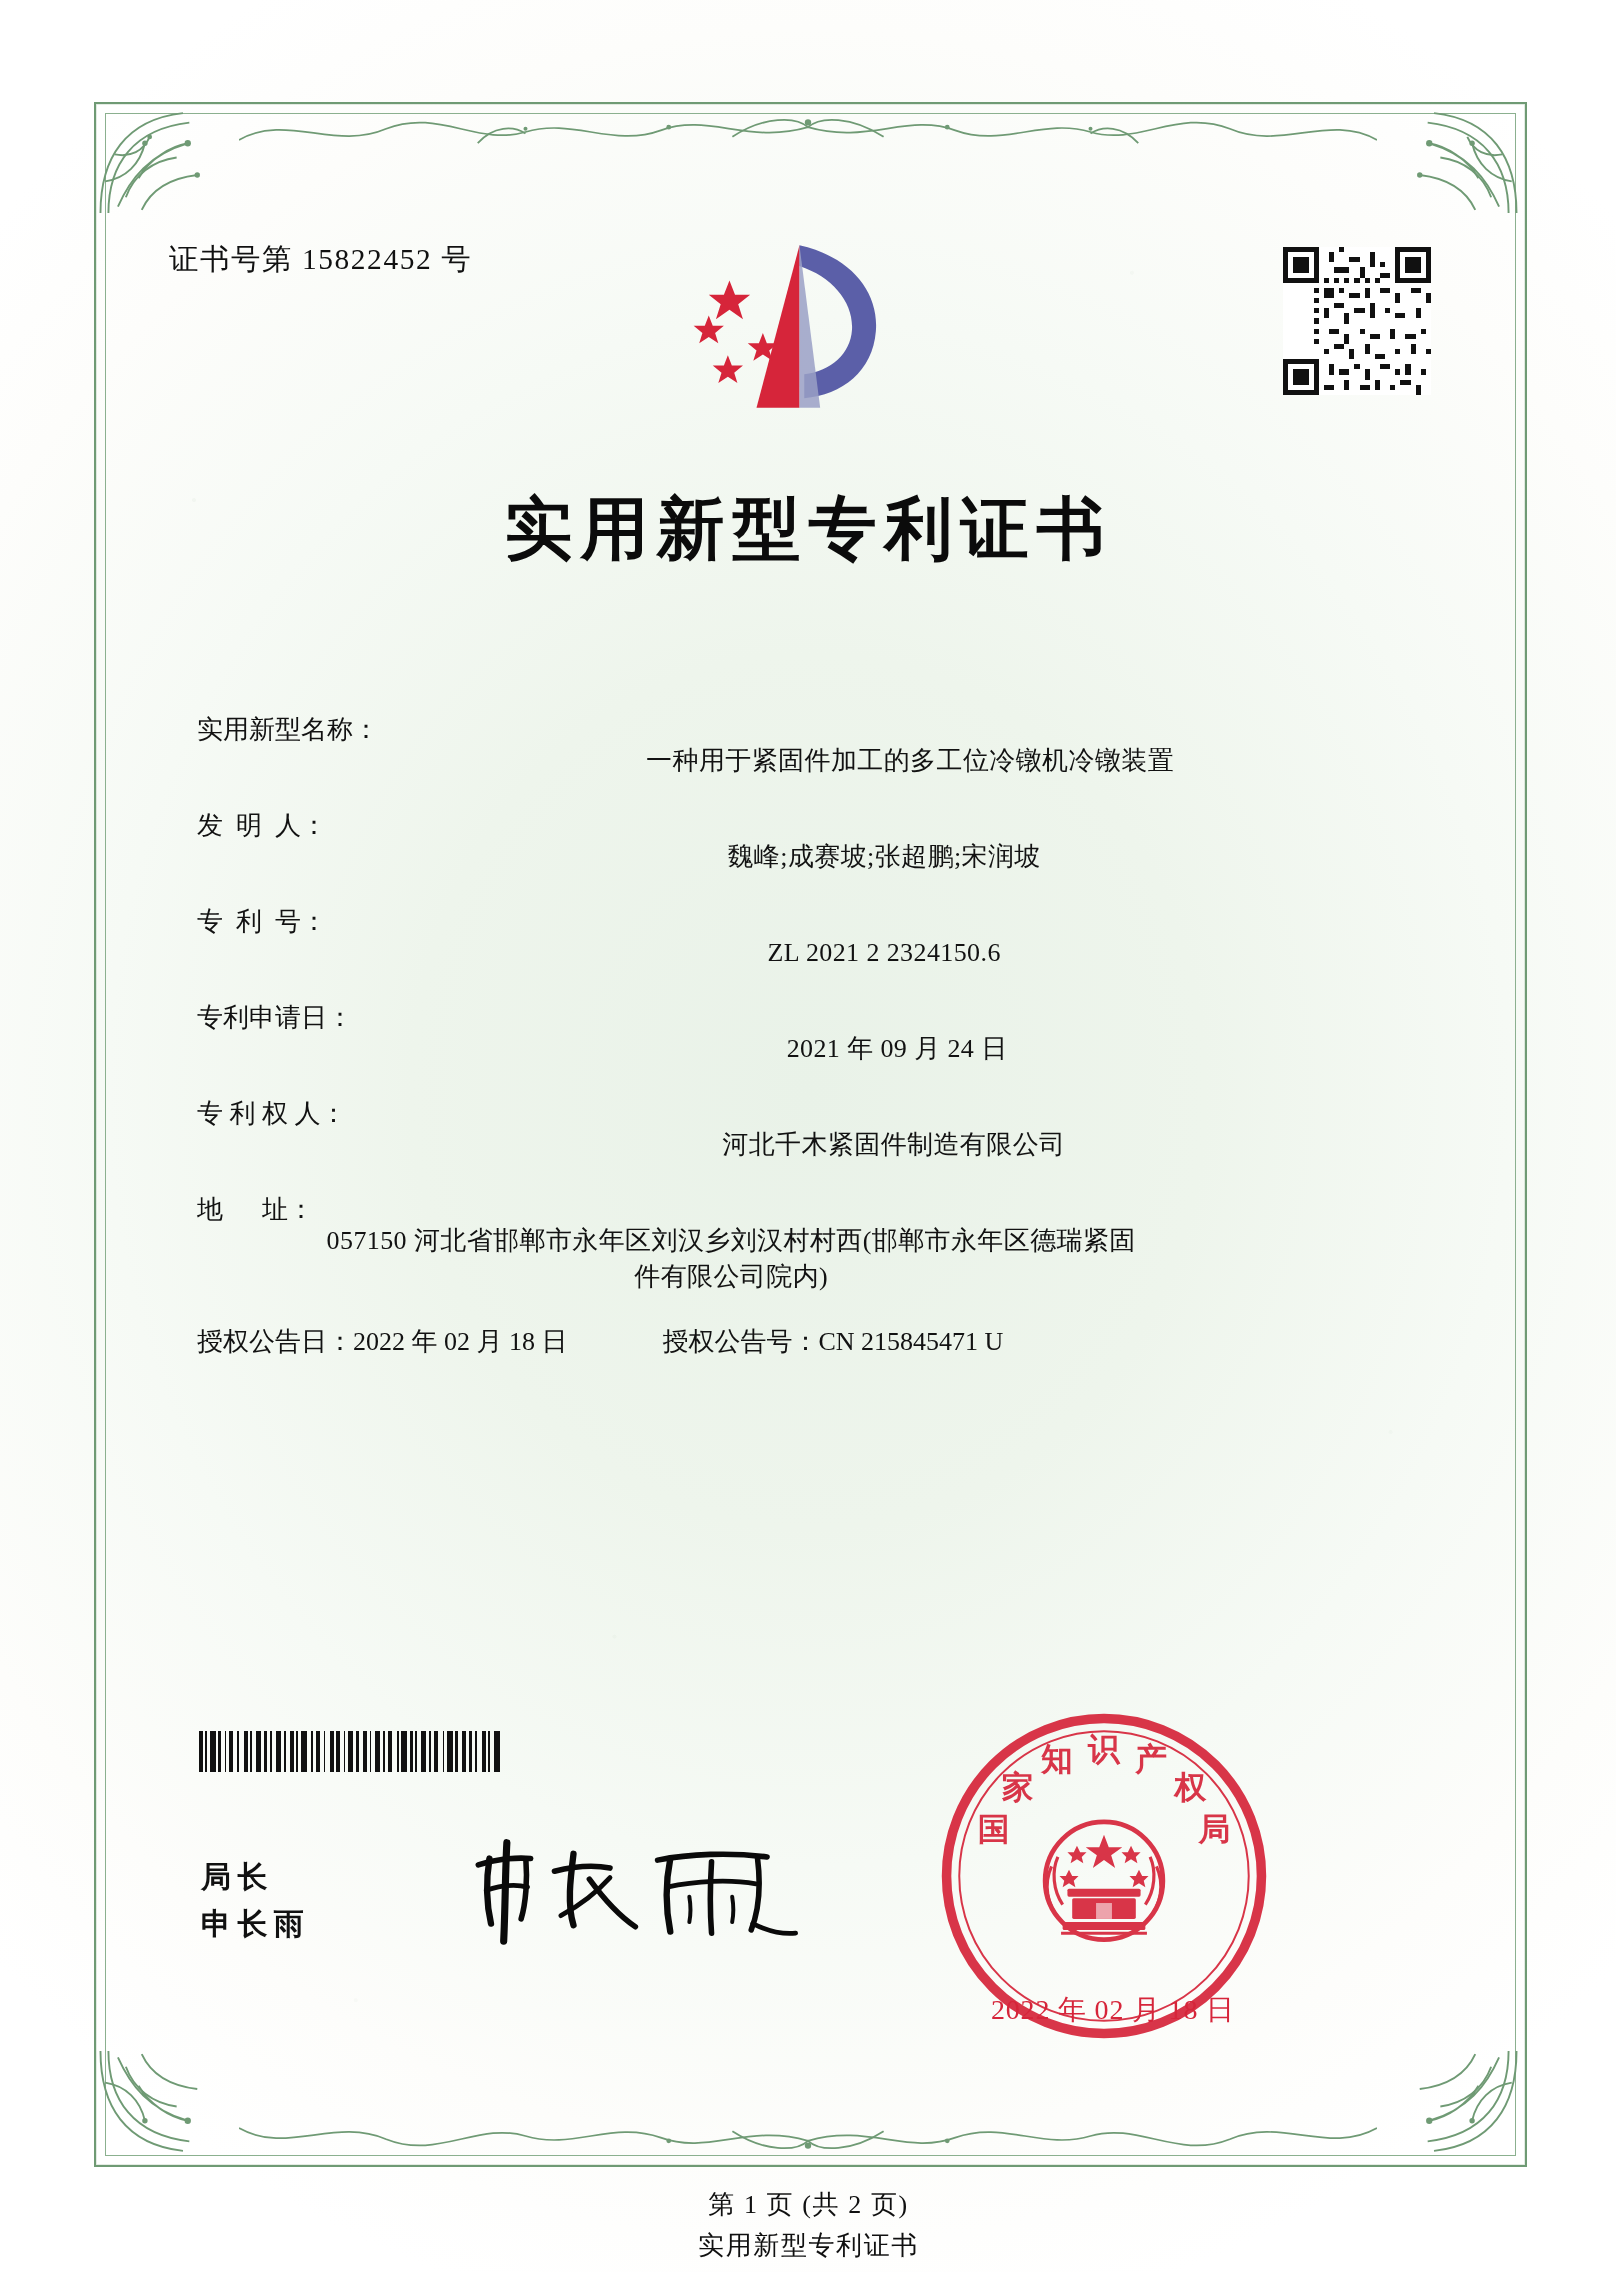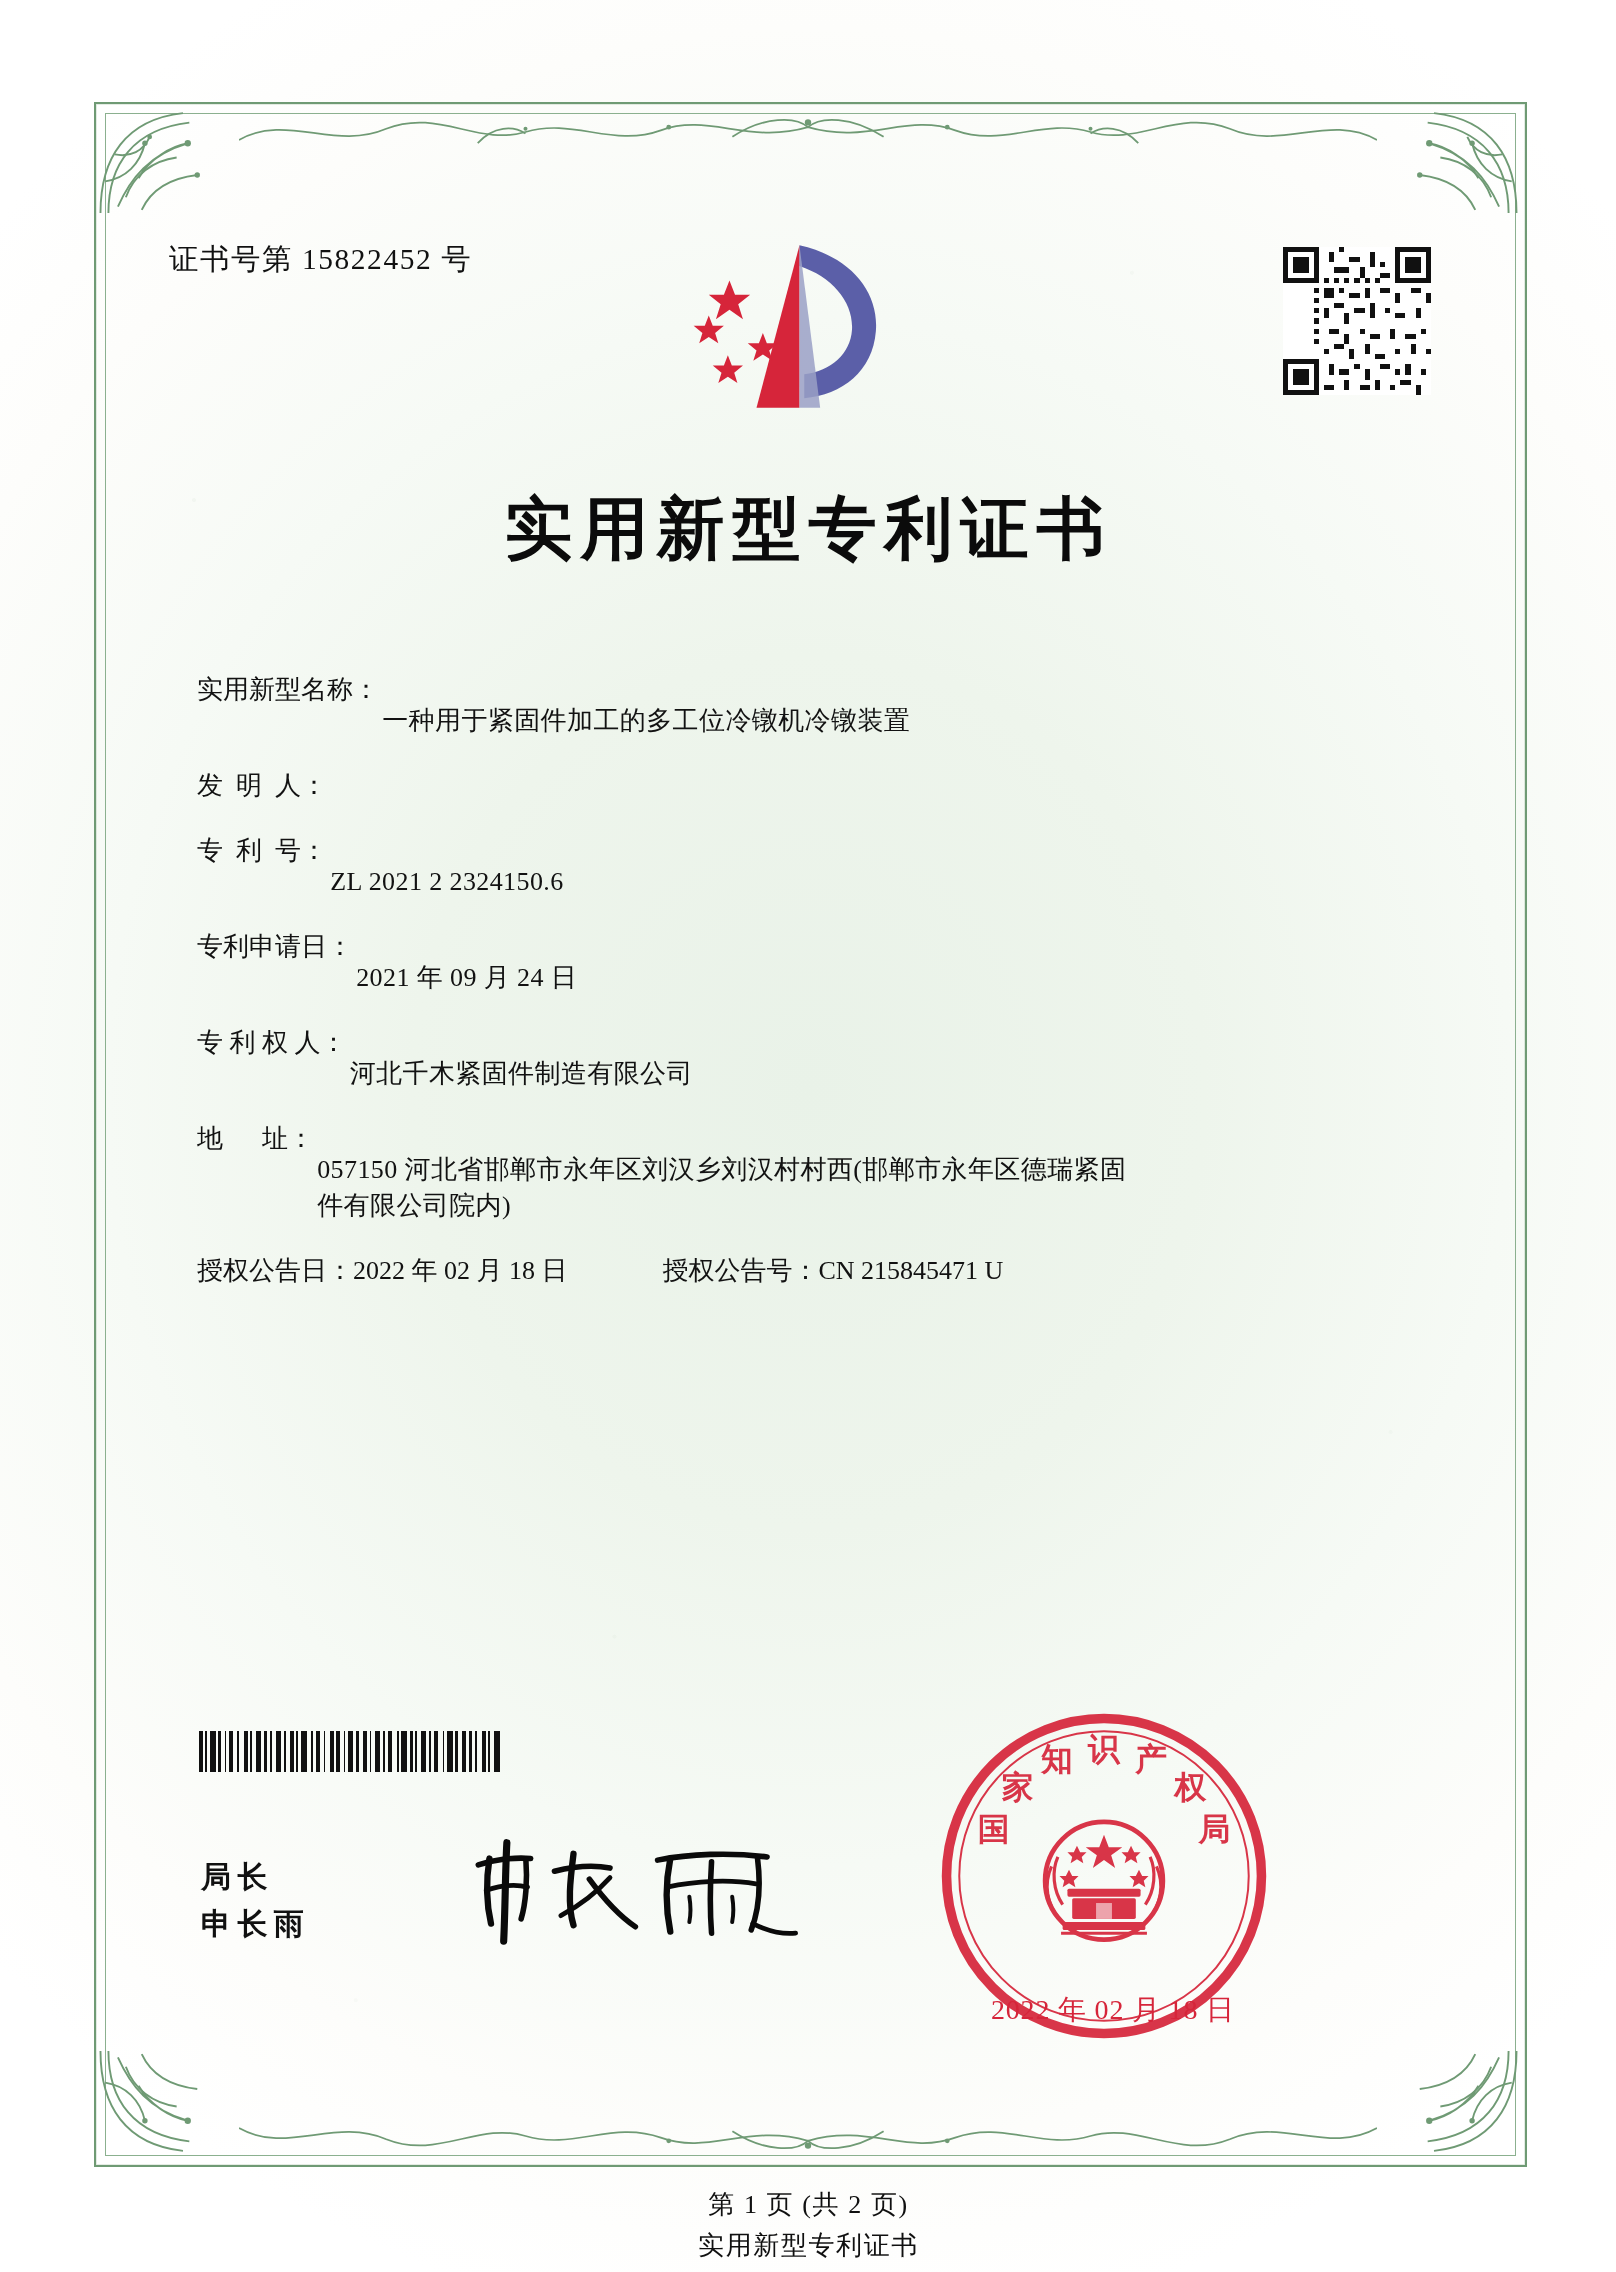--- a/index.html
+++ b/index.html
@@ -122,22 +122,23 @@
     font-weight: bold;
     letter-spacing: 8px;
     color: #0b0b0b;
     font-family: "Liberation Serif", "DejaVu Serif", serif;
   }
 
   
   #fields {
     position: absolute;
     left: 197px;
-    top: 672px;
+    top: 712px;
     width: 1241px;
+    text-align: center;
   }
   .field-row {
     display: flex;
     align-items: flex-start;
     margin-bottom: 28px;
     font-size: 26px;
     line-height: 1.42;
     color: #121212;
   }
   .field-label {
@@ -461,20 +462,21 @@
   <div id="fields">
     <div class="field-row">
       <span class="field-label">实用新型名称</span>
       <span class="field-colon">：</span>
       <span class="field-value">一种用于紧固件加工的多工位冷镦机冷镦装置</span>
     </div>
 
     <div class="field-row">
       <span class="field-label">发  明  人</span>
       <span class="field-colon">：</span>
+      <span class="field-value">魏峰;成赛坡;张超鹏;宋润坡</span>
     </div>
 
     <div class="field-row">
       <span class="field-label">专  利  号</span>
       <span class="field-colon">：</span>
       <span class="field-value">ZL 2021 2 2324150.6</span>
     </div>
 
     <div class="field-row">
       <span class="field-label">专利申请日</span>

